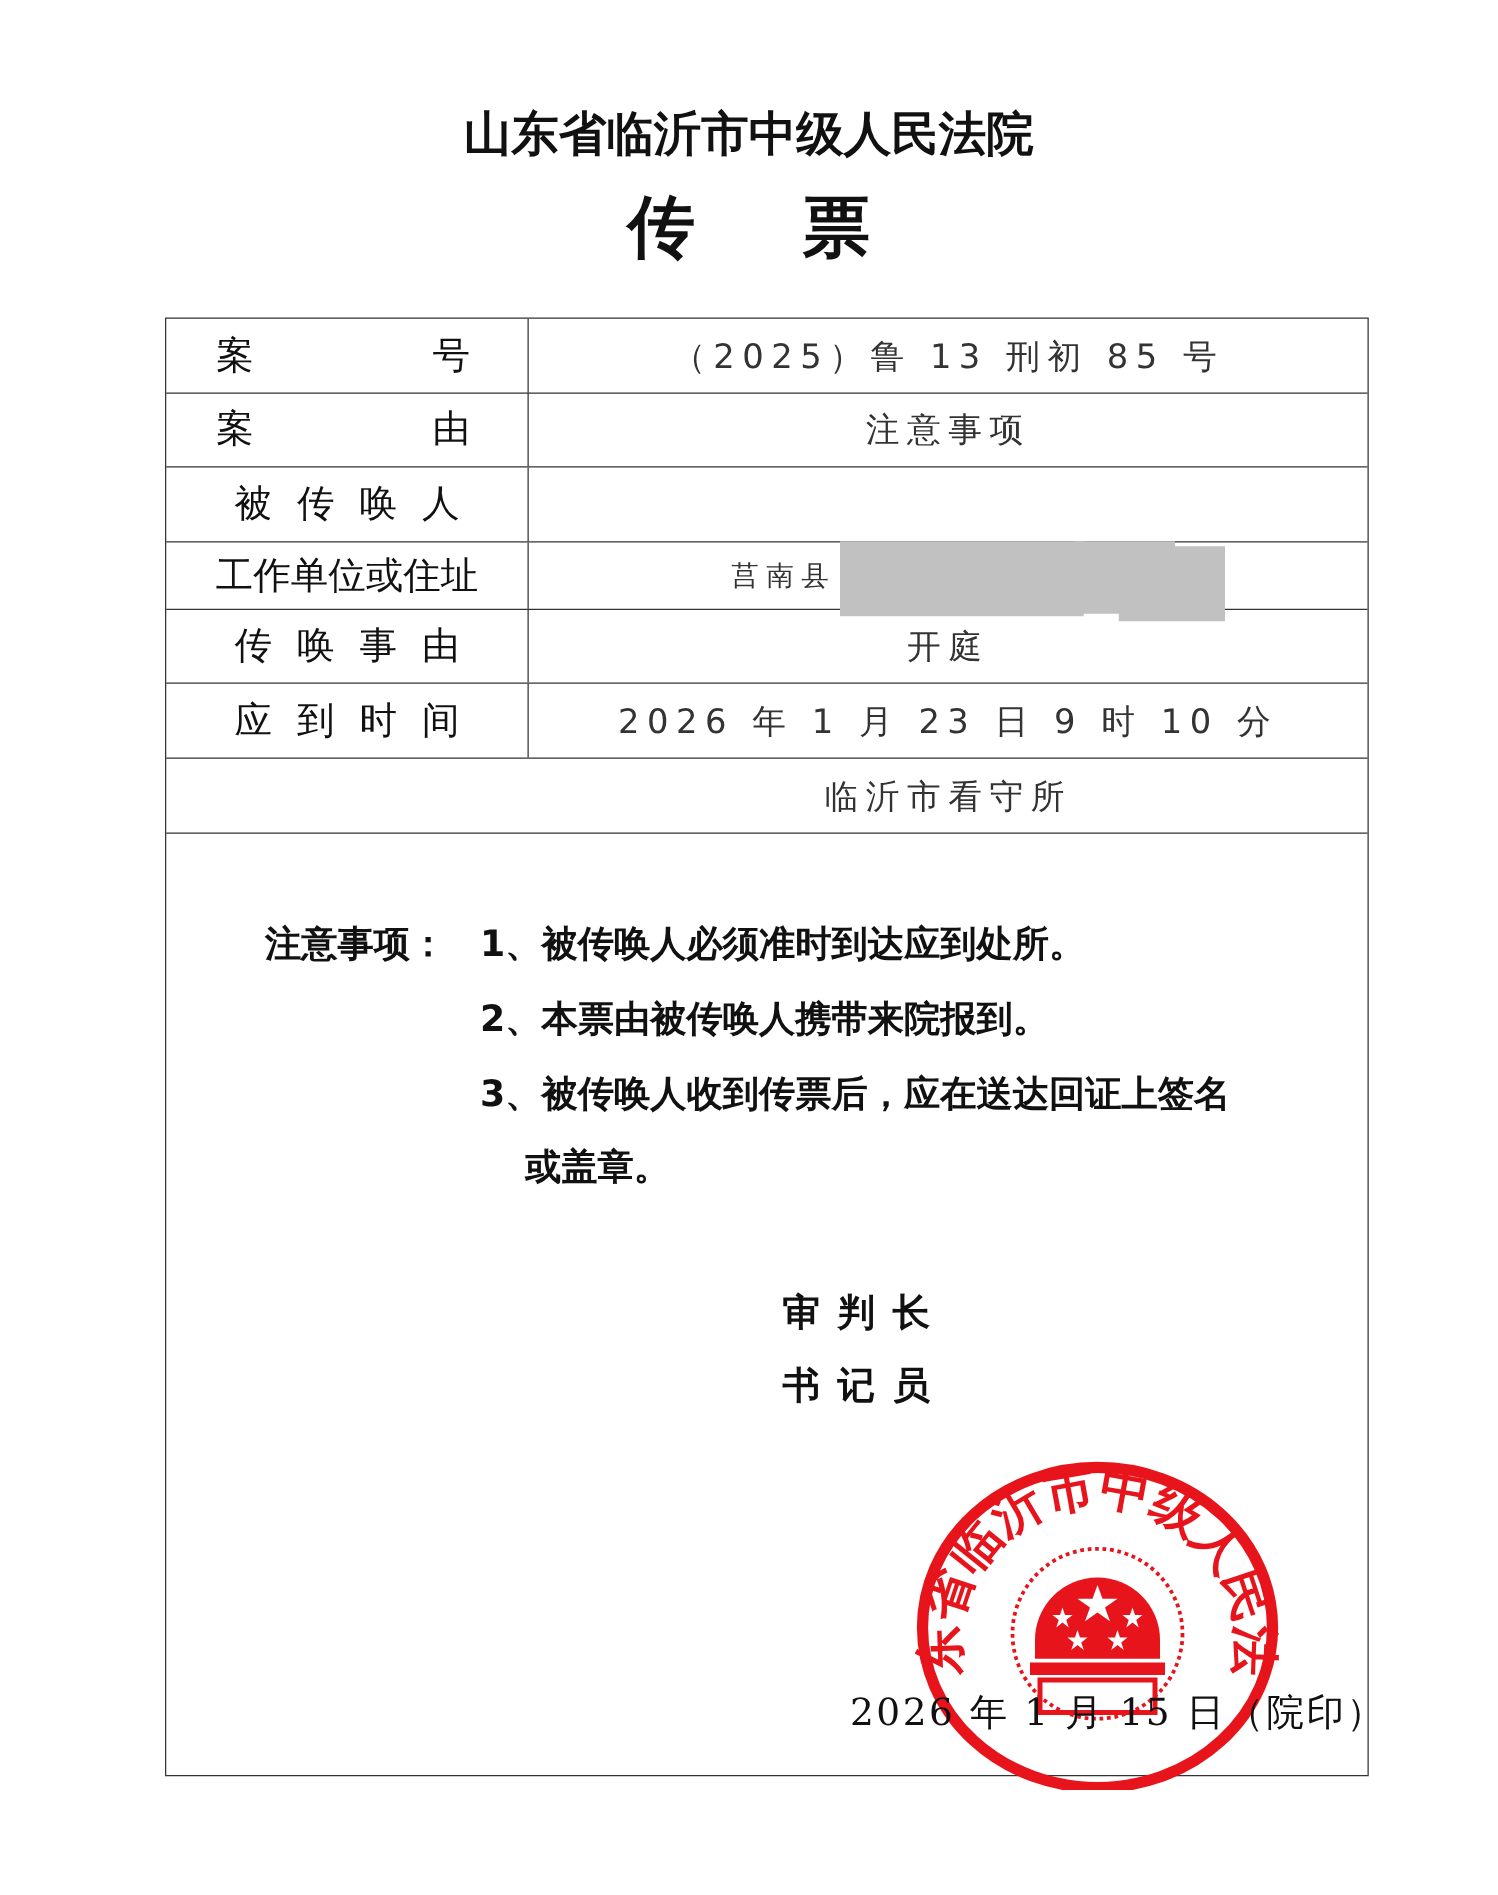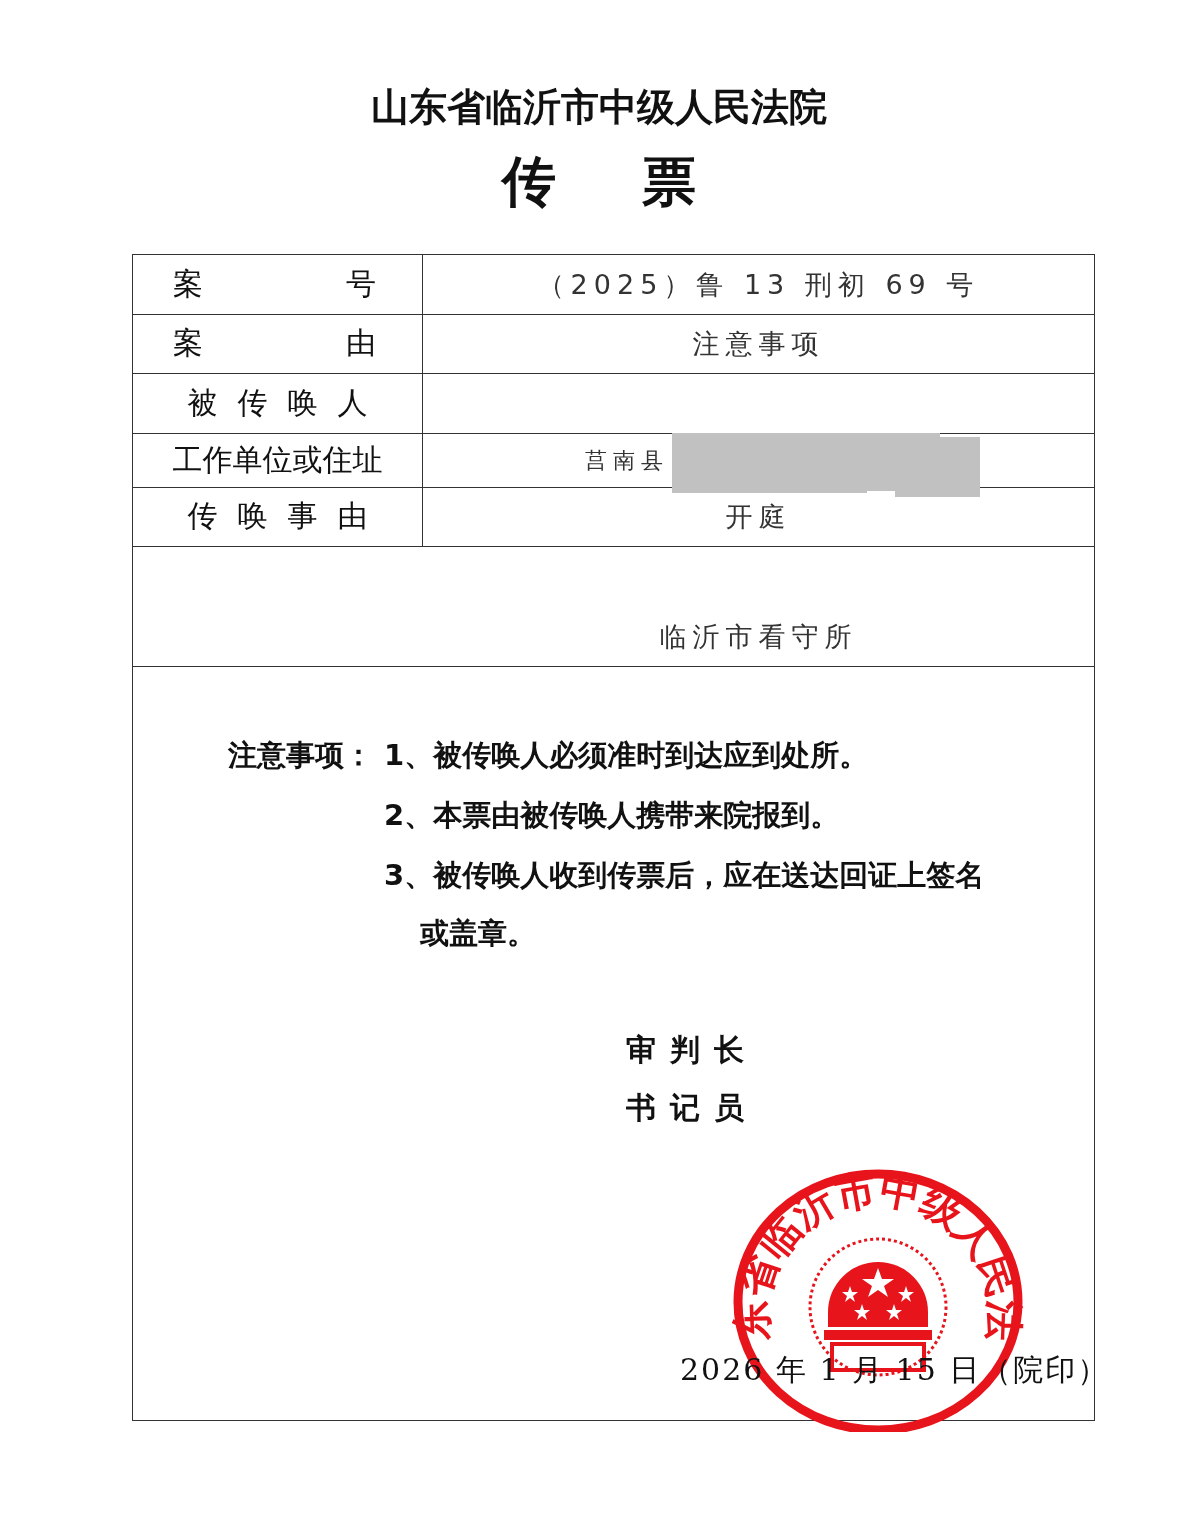--- a/index.html
+++ b/index.html
@@ -44,51 +44,55 @@
 <div class="doc-title">
   <span>传</span><span class="gap"></span><span>票</span>
 </div>
 
 <div class="frame">
   <div class="row" style="top:0;height:60px;">
     <div class="label spread">
       <span>案</span>
       <span>号</span>
     </div>
-    <div class="value">（2025）鲁 13 刑初 69 号</div>
+    <div class="value">（2025）鲁 13 刑初 85 号</div>
   </div>
   <div class="row" style="top:59px;height:60px;">
     <div class="label spread">
       <span>案</span>
       <span>由</span>
     </div>
     <div class="value">注意事项</div>
   </div>
   <div class="row" style="top:119px;height:60px;">
     <div class="label sp4">被传唤人</div>
     <div class="value"></div>
   </div>
   <div class="row" style="top:232px;height:60px;">
     <div class="label sp4">传唤事由</div>
     <div class="value">开庭</div>
   </div>
   <div class="row" style="top:179px;height:54px;">
     <div class="label">工作单位或住址</div>
     <div class="value small">莒南县</div>
   </div>
+  <div class="row" style="top:292px;height:60px;">
+    <div class="label sp4">应到时间</div>
+    <div class="value">2026 年 1 月 23 日 9 时 10 分</div>
+  </div>
   <div class="row" style="top:352px;height:60px;">
     <div class="value">临沂市看守所</div>
   </div>
 </div>
 
 <div class="redact" style="left:672px;top:433px;width:195px;height:60px;"></div>
 <div class="redact" style="left:860px;top:433px;width:80px;height:58px;"></div>
 <div class="redact" style="left:895px;top:437px;width:85px;height:60px;"></div>
 
-<div class="notes" style="left:212px;top:736px;margin-left:16px;">注意事项：</div>
+<div class="notes" style="left:212px;top:736px;">注意事项：</div>
 <div class="notes" style="left:384px;top:736px;">1、被传唤人必须准时到达应到处所。</div>
 <div class="notes" style="left:384px;top:796px;text-align:center;">2、本票由被传唤人携带来院报到。</div>
 <div class="notes" style="left:384px;top:856px;">3、被传唤人收到传票后，应在送达回证上签名</div>
 <div class="notes" style="left:420px;top:914px;">或盖章。</div>
 
 <div class="sign" style="top:1030px;">审判长</div>
 <div class="sign" style="top:1088px;">书记员</div>
 
 <div class="seal">
   <svg width="292" height="270" viewBox="0 0 292 270">

